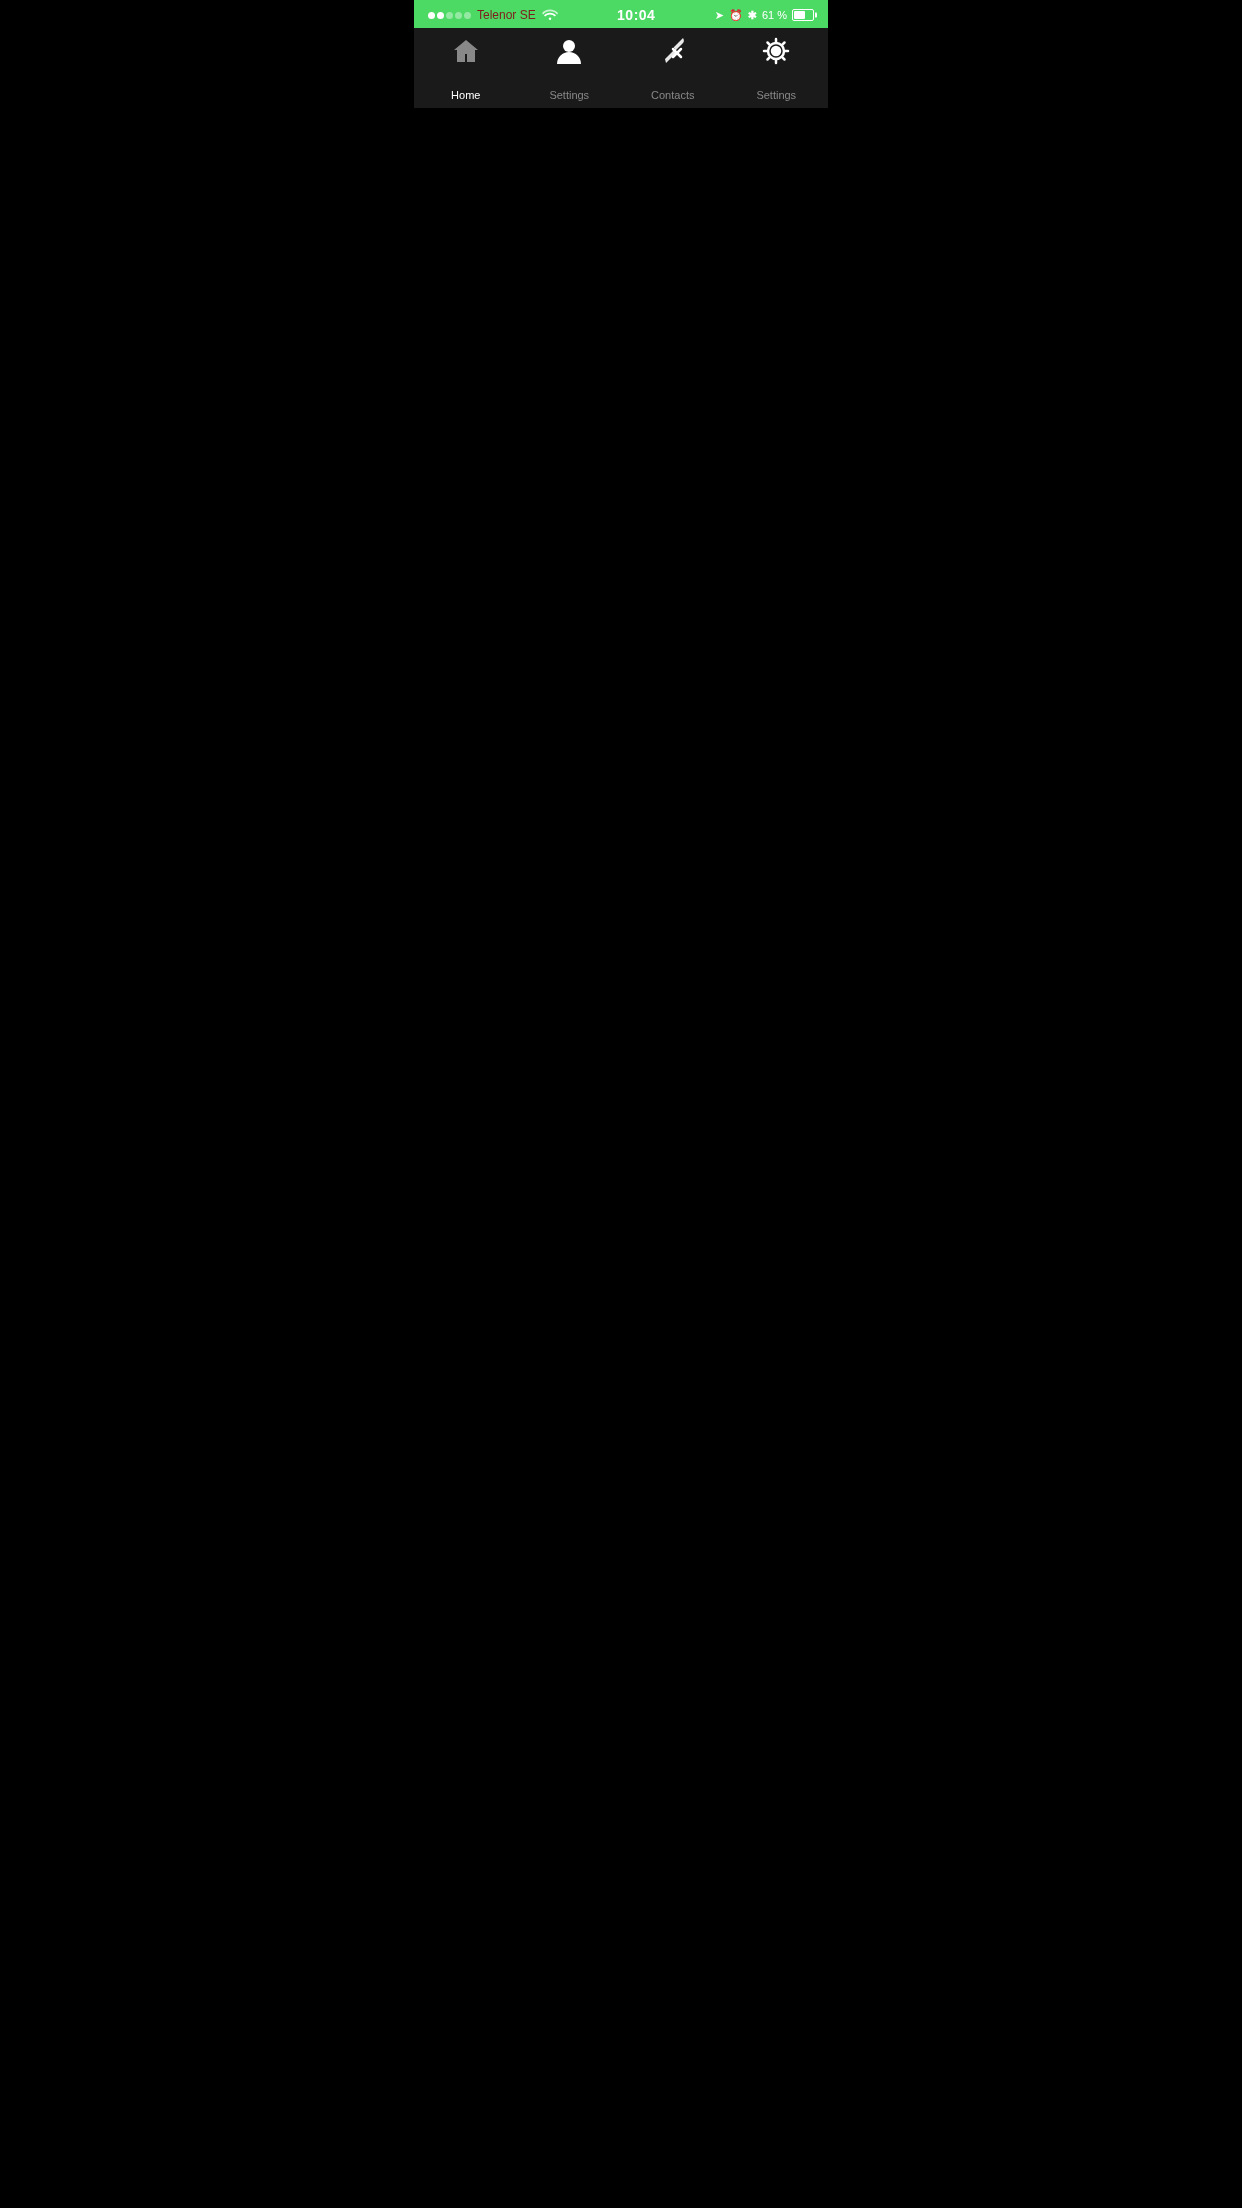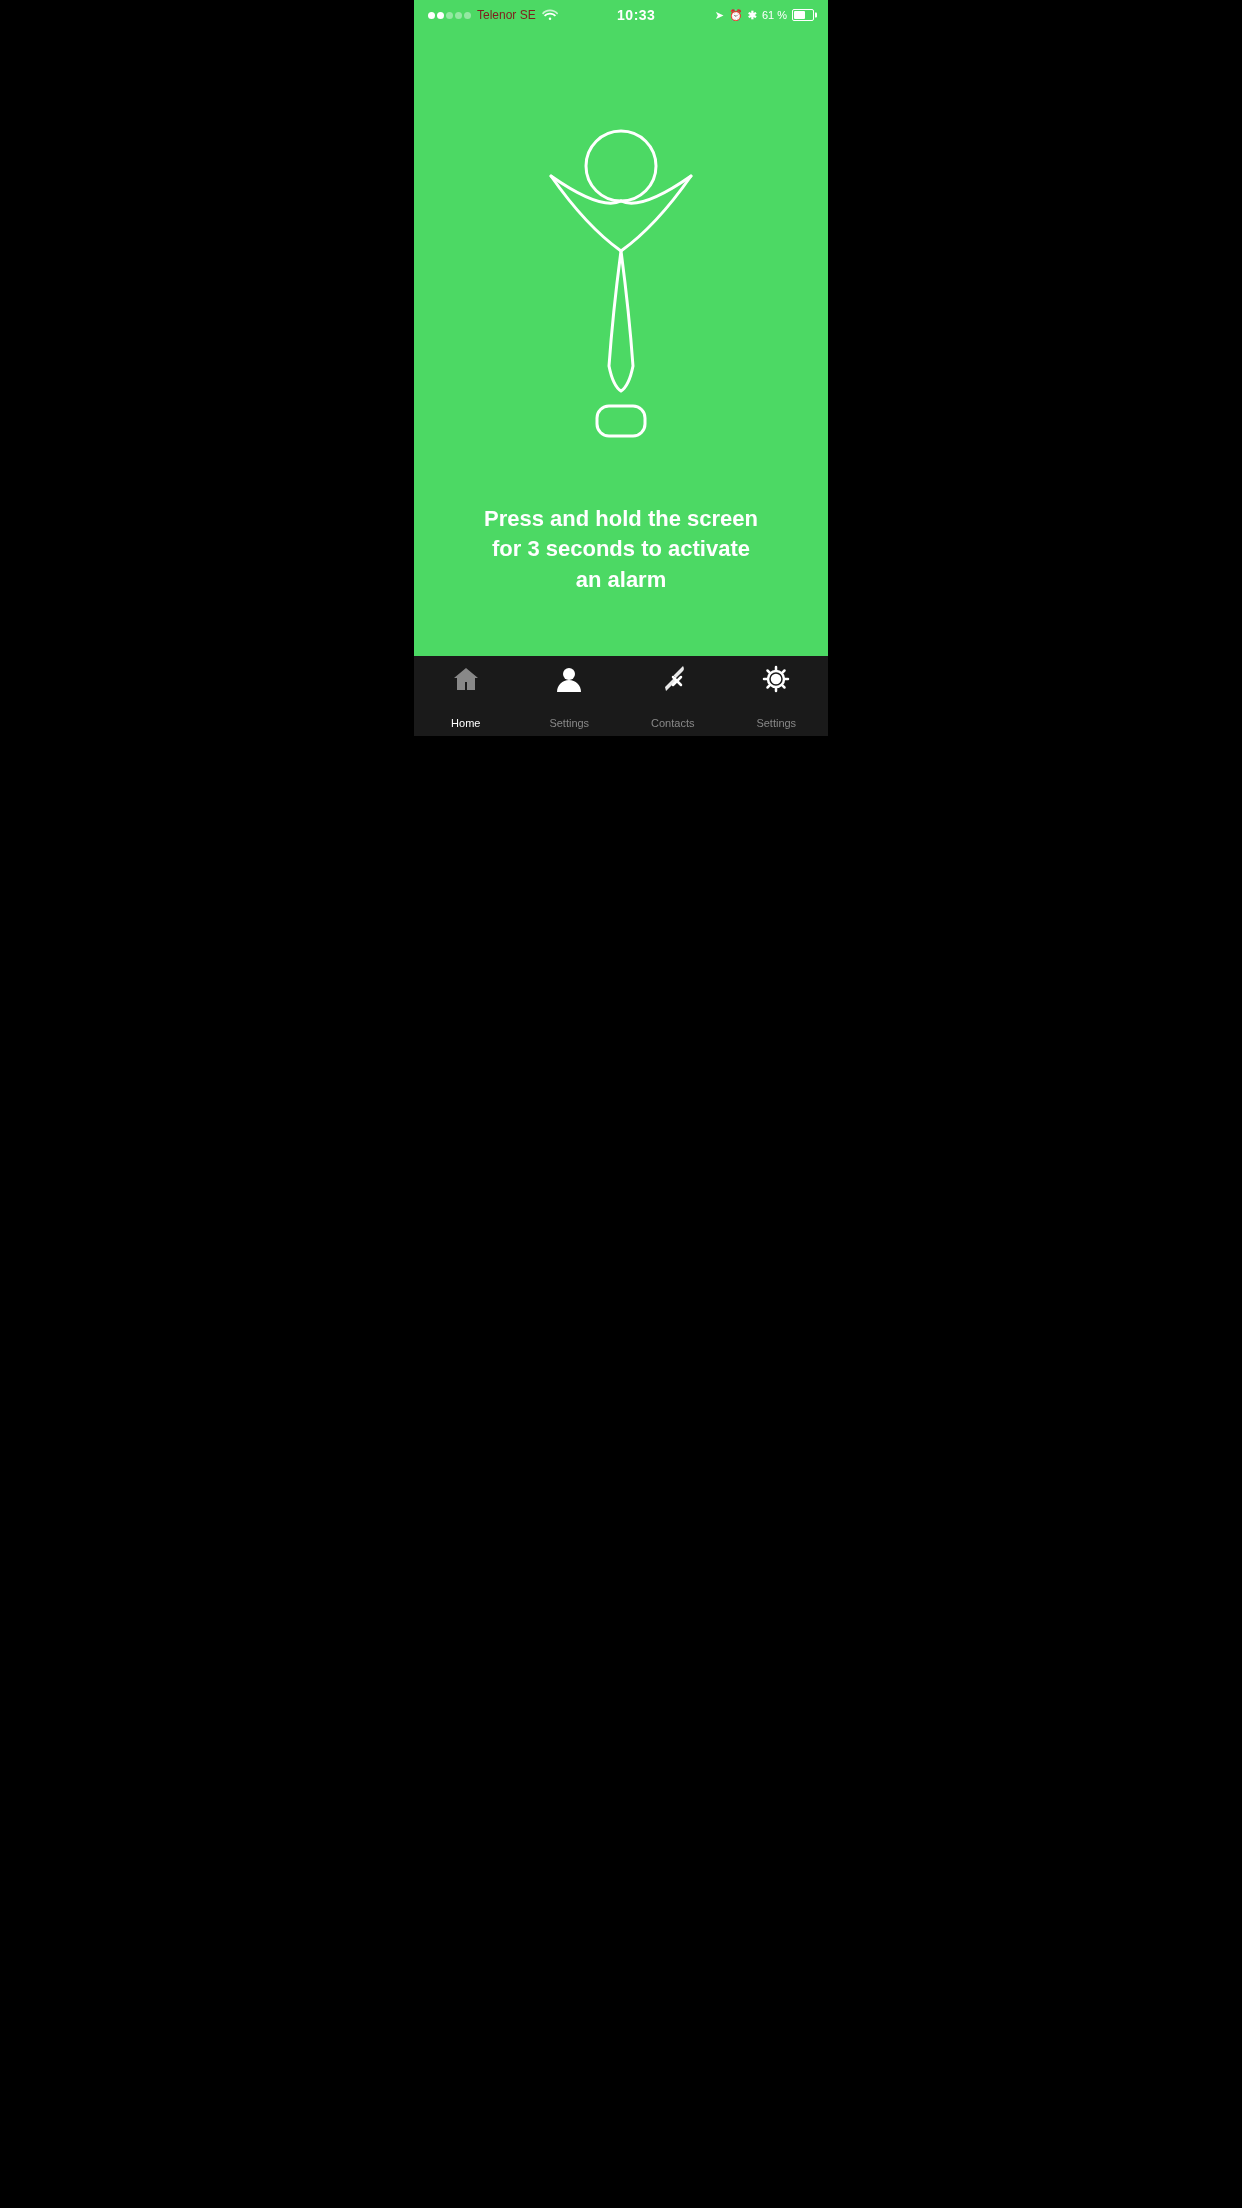--- a/index.html
+++ b/index.html
@@ -213,60 +213,37 @@
       </div>
       <span>Telenor SE</span>
       <span class="wifi-icon">
         <svg width="16" height="12" viewBox="0 0 16 12" fill="white">
           <path d="M8 9.5a1.25 1.25 0 1 1 0 2.5 1.25 1.25 0 0 1 0-2.5z"></path>
           <path d="M8 6.5C9.9 6.5 11.6 7.3 12.8 8.6l1.2-1.2C12.5 5.8 10.4 4.8 8 4.8S3.5 5.8 2 7.4l1.2 1.2C4.4 7.3 6.1 6.5 8 6.5z"></path>
           <path d="M8 3.3c2.8 0 5.3 1.2 7.1 3.1l1.2-1.2C14.3 3 11.3 1.6 8 1.6S1.7 3 0 5.2L1.2 6.4C3 4.5 5.3 3.3 8 3.3z" opacity="0.7"></path>
         </svg>
       </span>
     </div>
-    <div class="status-center">10:33</div>
+    <div class="status-center">10:04</div>
     <div class="status-right">
 
       <span style="font-size:11px;">➤</span>
 
       <span style="font-size:11px;">⏰</span>
 
       <span style="font-size:11px; font-weight:bold;">✱</span>
       <span>61 %</span>
       <div class="battery-container">
         <div class="battery-icon">
           <div class="battery-fill"></div>
         </div>
       </div>
     </div>
   </div>
 
-  <div class="main-content">
-
-    <div class="logo-container">
-
-      <svg class="figure-svg" viewBox="0 0 220 330" fill="none" xmlns="http://www.w3.org/2000/svg">
-
-        <circle cx="110" cy="55" r="35" stroke="white" stroke-width="3" fill="none"></circle>
-
-        <path d="M 110 90 Q 90 100 40 65" stroke="white" stroke-width="3" fill="none" stroke-linecap="round"></path>
-
-        <path d="M 110 90 Q 130 100 180 65" stroke="white" stroke-width="3" fill="none" stroke-linecap="round"></path>
-
-        <path d="M 40 65 Q 75 115 110 140 Q 145 115 180 65" stroke="white" stroke-width="3" fill="none" stroke-linecap="round"></path>
-
-        <path d="M 110 140 Q 118 200 122 255 Q 118 275 110 280 Q 102 275 98 255 Q 102 200 110 140" stroke="white" stroke-width="3" fill="none" stroke-linecap="round"></path>
-
-        <rect x="86" y="295" width="48" height="30" rx="12" ry="12" stroke="white" stroke-width="3" fill="none"></rect>
-      </svg>
-    </div>
-
-    <p class="instruction-text">Press and hold the screen for 3 seconds to activate an alarm</p>
-
-  </div>
 
   <div class="tab-bar">
 
     <div class="tab-item active">
       <span class="tab-icon white">
         <svg width="28" height="28" viewBox="0 0 28 28" fill="#888">
           <path d="M14 3L2 13h3v12h8v-8h2v8h8V13h3L14 3z" fill="#888"></path>
         </svg>
       </span>
       <span class="tab-label">Home</span>

